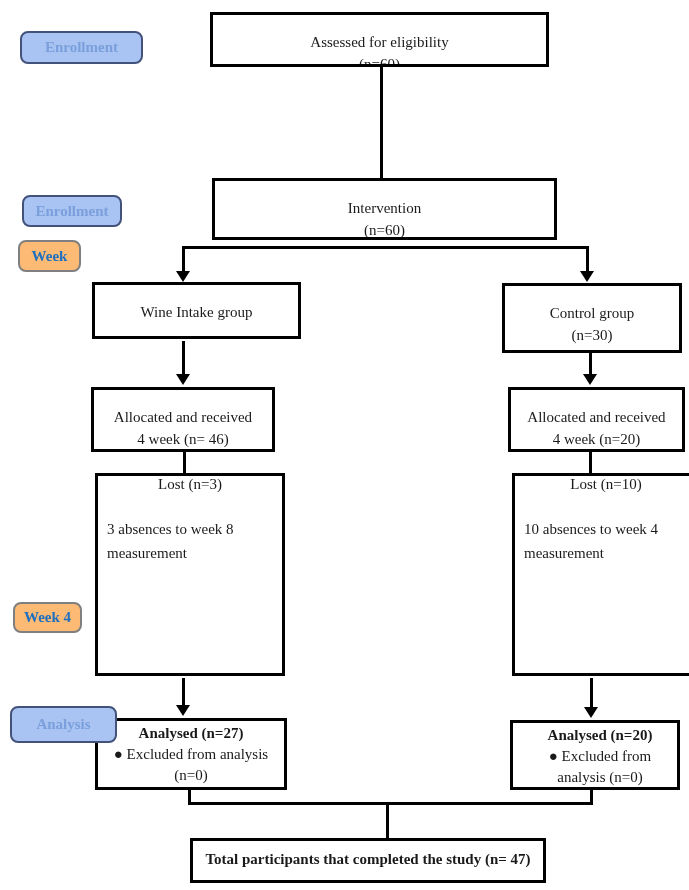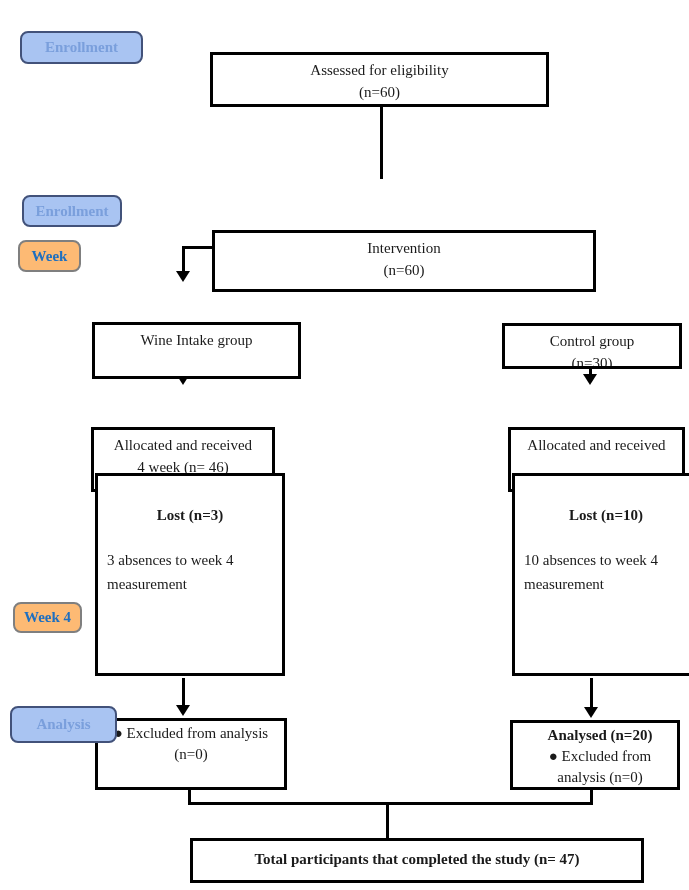--- a/index.html
+++ b/index.html
@@ -6,26 +6,26 @@
   .canvas{
     position:relative;width:689px;height:890px;background:#ffffff;
     font-family:"Liberation Serif", serif;color:#1a1a1a;overflow:hidden;
   }
   
   .fbox{
     position:absolute;border:3px solid #000;background:#fff;
     box-sizing:border-box;text-align:center;overflow:hidden;z-index:3;
   }
   .fbox .bl{font-size:15px;line-height:22px;}
-  .fbox.two{padding-top:4px;margin-top:40px;}
+  .fbox.two{padding-top:16px;}
   .fbox.three{padding-top:2px;}
   .fbox.three .bl{line-height:21px;}
   .b-bold{font-weight:bold;}
   
-  .fbox.lost .lost-title{font-weight:bold;font-size:15px;margin-top:31px;}
+  .fbox.lost .lost-title{font-weight:normal;font-size:15px;}
   .fbox.lost .lost-body{text-align:left;font-size:15px;line-height:24px;padding:0 9px;margin-top:24px;}
   
   .fbox.total{border-width:3px;}
   .fbox.total .bl{font-weight:bold;line-height:37px;}
   
   .cline{position:absolute;background:#000;z-index:1;}
   
   .varrow{position:absolute;width:3px;background:#000;z-index:2;}
   .varrow::after{
     content:"";position:absolute;left:-5.5px;bottom:-11px;width:0;height:0;
@@ -60,65 +60,67 @@
   <div class="varrow" style="left:181.5px;top:341px;height:33px;"></div>
   <div class="varrow" style="left:588.5px;top:340px;height:34px;"></div>
   <div class="varrow" style="left:181.5px;top:678px;height:27px;"></div>
   <div class="varrow" style="left:589.5px;top:678px;height:29px;"></div>
 
   <div class="fbox two" style="left:210px;top:12px;width:339px;height:55px;">
     <div class="bl">Assessed for eligibility</div>
     <div class="bl">(n=60)</div>
   </div>
 
-  <div class="fbox two" style="left:212px;top:190px;width:384px;height:62px;text-align:center;">
+  <div class="fbox two" style="left:212px;top:178px;width:345px;height:62px;text-align:center;">
     <div class="bl">Intervention</div>
     <div class="bl">(n=60)</div>
   </div>
 
   <div class="fbox two" style="left:92px;top:282px;width:209px;height:57px;">
     <div class="bl">Wine Intake group</div>
   </div>
 
-  <div class="fbox two" style="left:502px;top:283px;width:180px;height:46px;">
+  <div class="fbox two" style="left:502px;top:283px;width:180px;height:70px;">
     <div class="bl">Control group</div>
     <div class="bl">(n=30)</div>
   </div>
 
   <div class="fbox two" style="left:91px;top:387px;width:184px;height:65px;">
     <div class="bl">Allocated and received</div>
     <div class="bl">4 week (n= 46)</div>
   </div>
 
   <div class="fbox two" style="left:508px;top:387px;width:177px;height:65px;">
     <div class="bl">Allocated and received</div>
+    <div class="bl">4 week (n=20)</div>
   </div>
 
   <div class="fbox lost" style="left:95px;top:473px;width:190px;height:203px;">
     <div class="lost-title">Lost (n=3)</div>
-    <div class="lost-body">3 absences to week 4 measurement</div>
+    <div class="lost-body">3 absences to week 8 measurement</div>
   </div>
 
   <div class="fbox lost" style="left:512px;top:473px;width:188px;height:203px;">
     <div class="lost-title">Lost (n=10)</div>
     <div class="lost-body">10 absences to week 4 measurement</div>
   </div>
 
   <div class="fbox three" style="left:95px;top:718px;width:192px;height:72px;">
+    <div class="bl b-bold">Analysed (n=27)</div>
     <div class="bl">● Excluded from analysis</div>
     <div class="bl">(n=0)</div>
   </div>
 
   <div class="fbox three" style="left:510px;top:720px;width:170px;height:70px;padding-left:10px;">
     <div class="bl b-bold">Analysed (n=20)</div>
     <div class="bl">● Excluded from</div>
     <div class="bl">analysis (n=0)</div>
   </div>
 
-  <div class="fbox total" style="left:190px;top:838px;width:454px;height:45px;">
+  <div class="fbox total" style="left:190px;top:838px;width:356px;height:45px;">
     <div class="bl">Total participants that completed the study (n= 47)</div>
   </div>
 
   <div class="slabel blue" style="left:20px;top:31px;width:123px;height:33px;">Enrollment</div>
   <div class="slabel blue" style="left:22px;top:195px;width:100px;height:32px;">Enrollment</div>
   <div class="slabel white" style="left:18px;top:240px;width:63px;height:32px;">Week</div>
   <div class="slabel white" style="left:13px;top:602px;width:69px;height:31px;">Week 4</div>
   <div class="slabel blue" style="left:10px;top:706px;width:107px;height:37px;">Analysis</div>
 
 </div>

